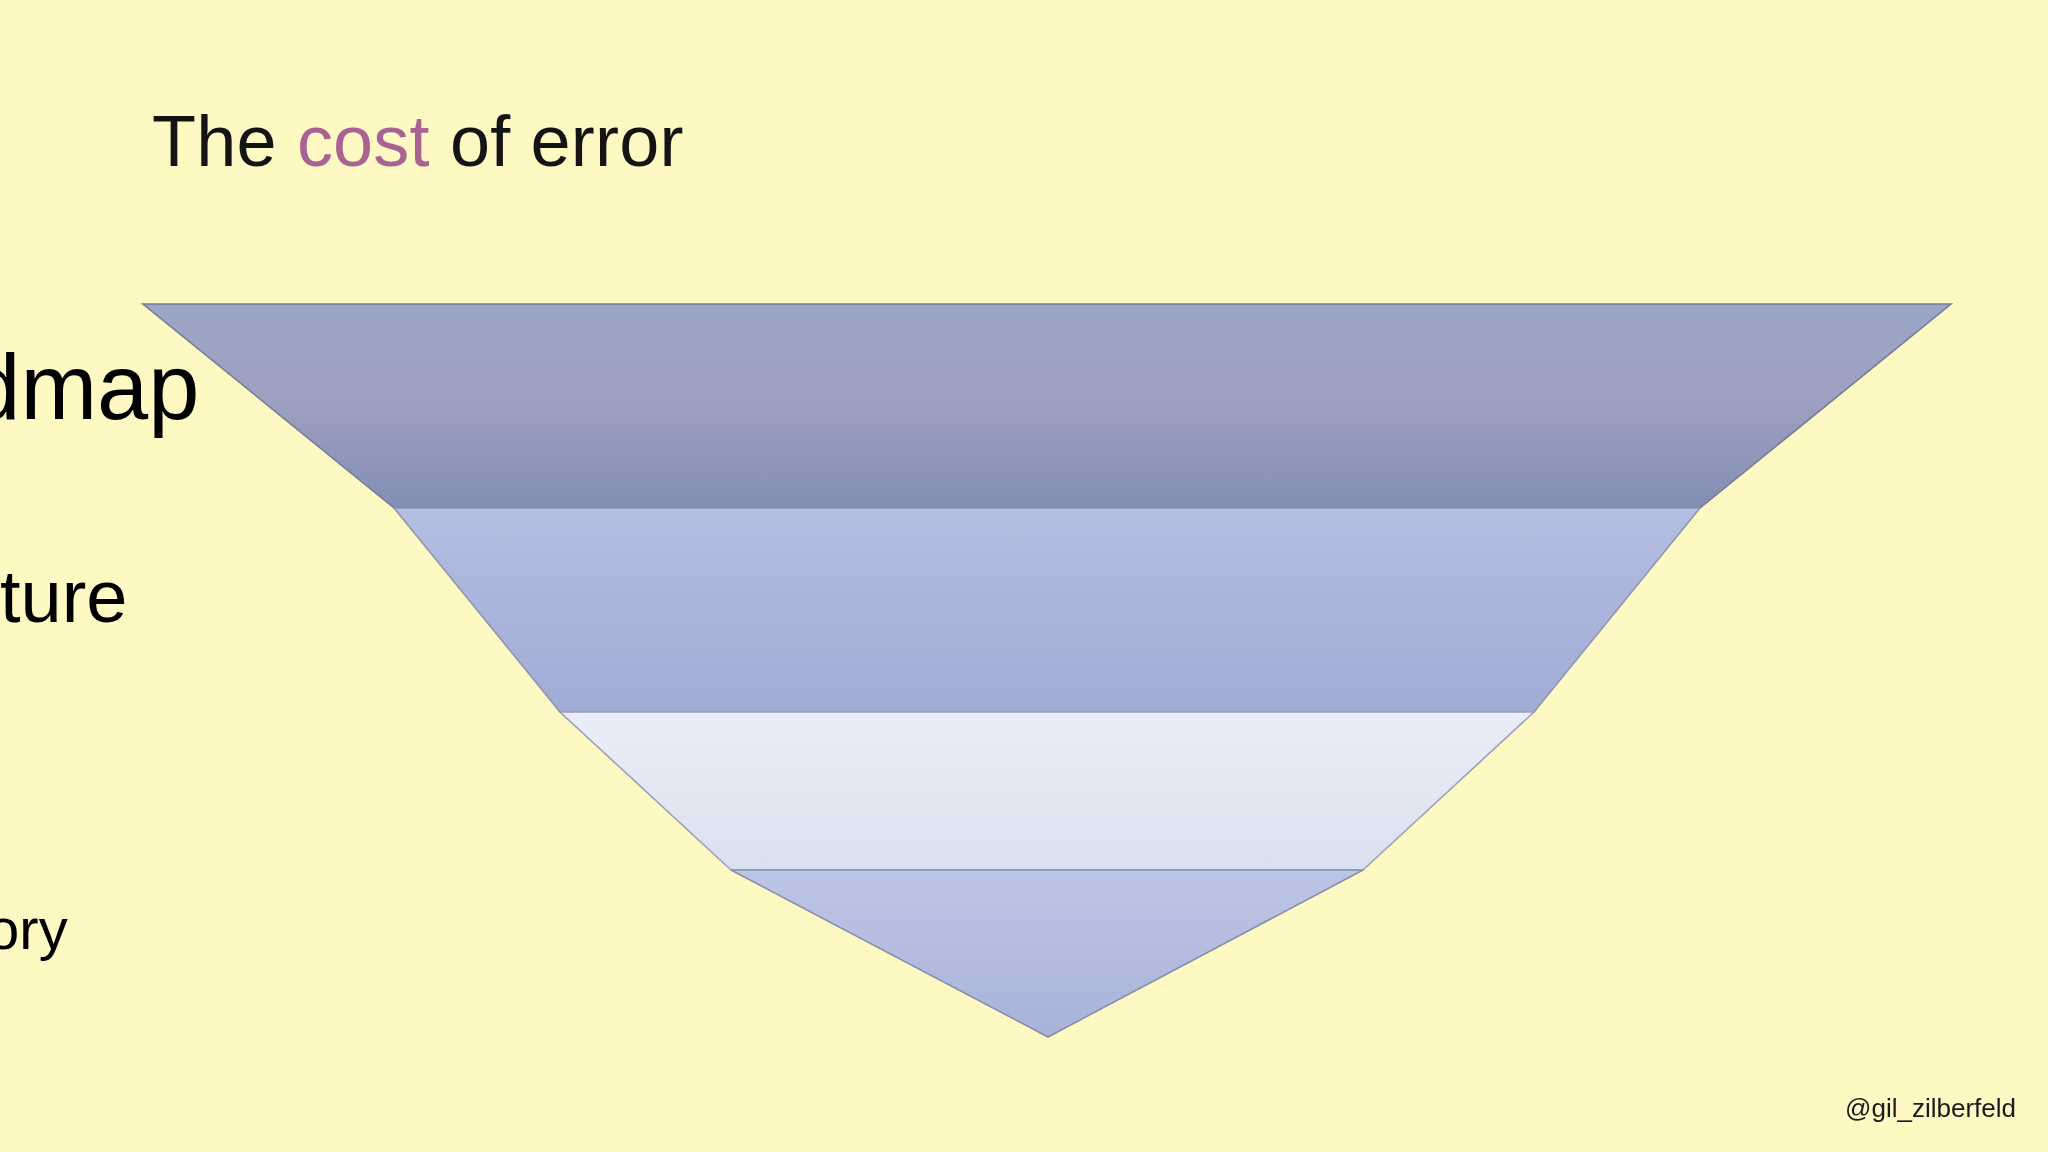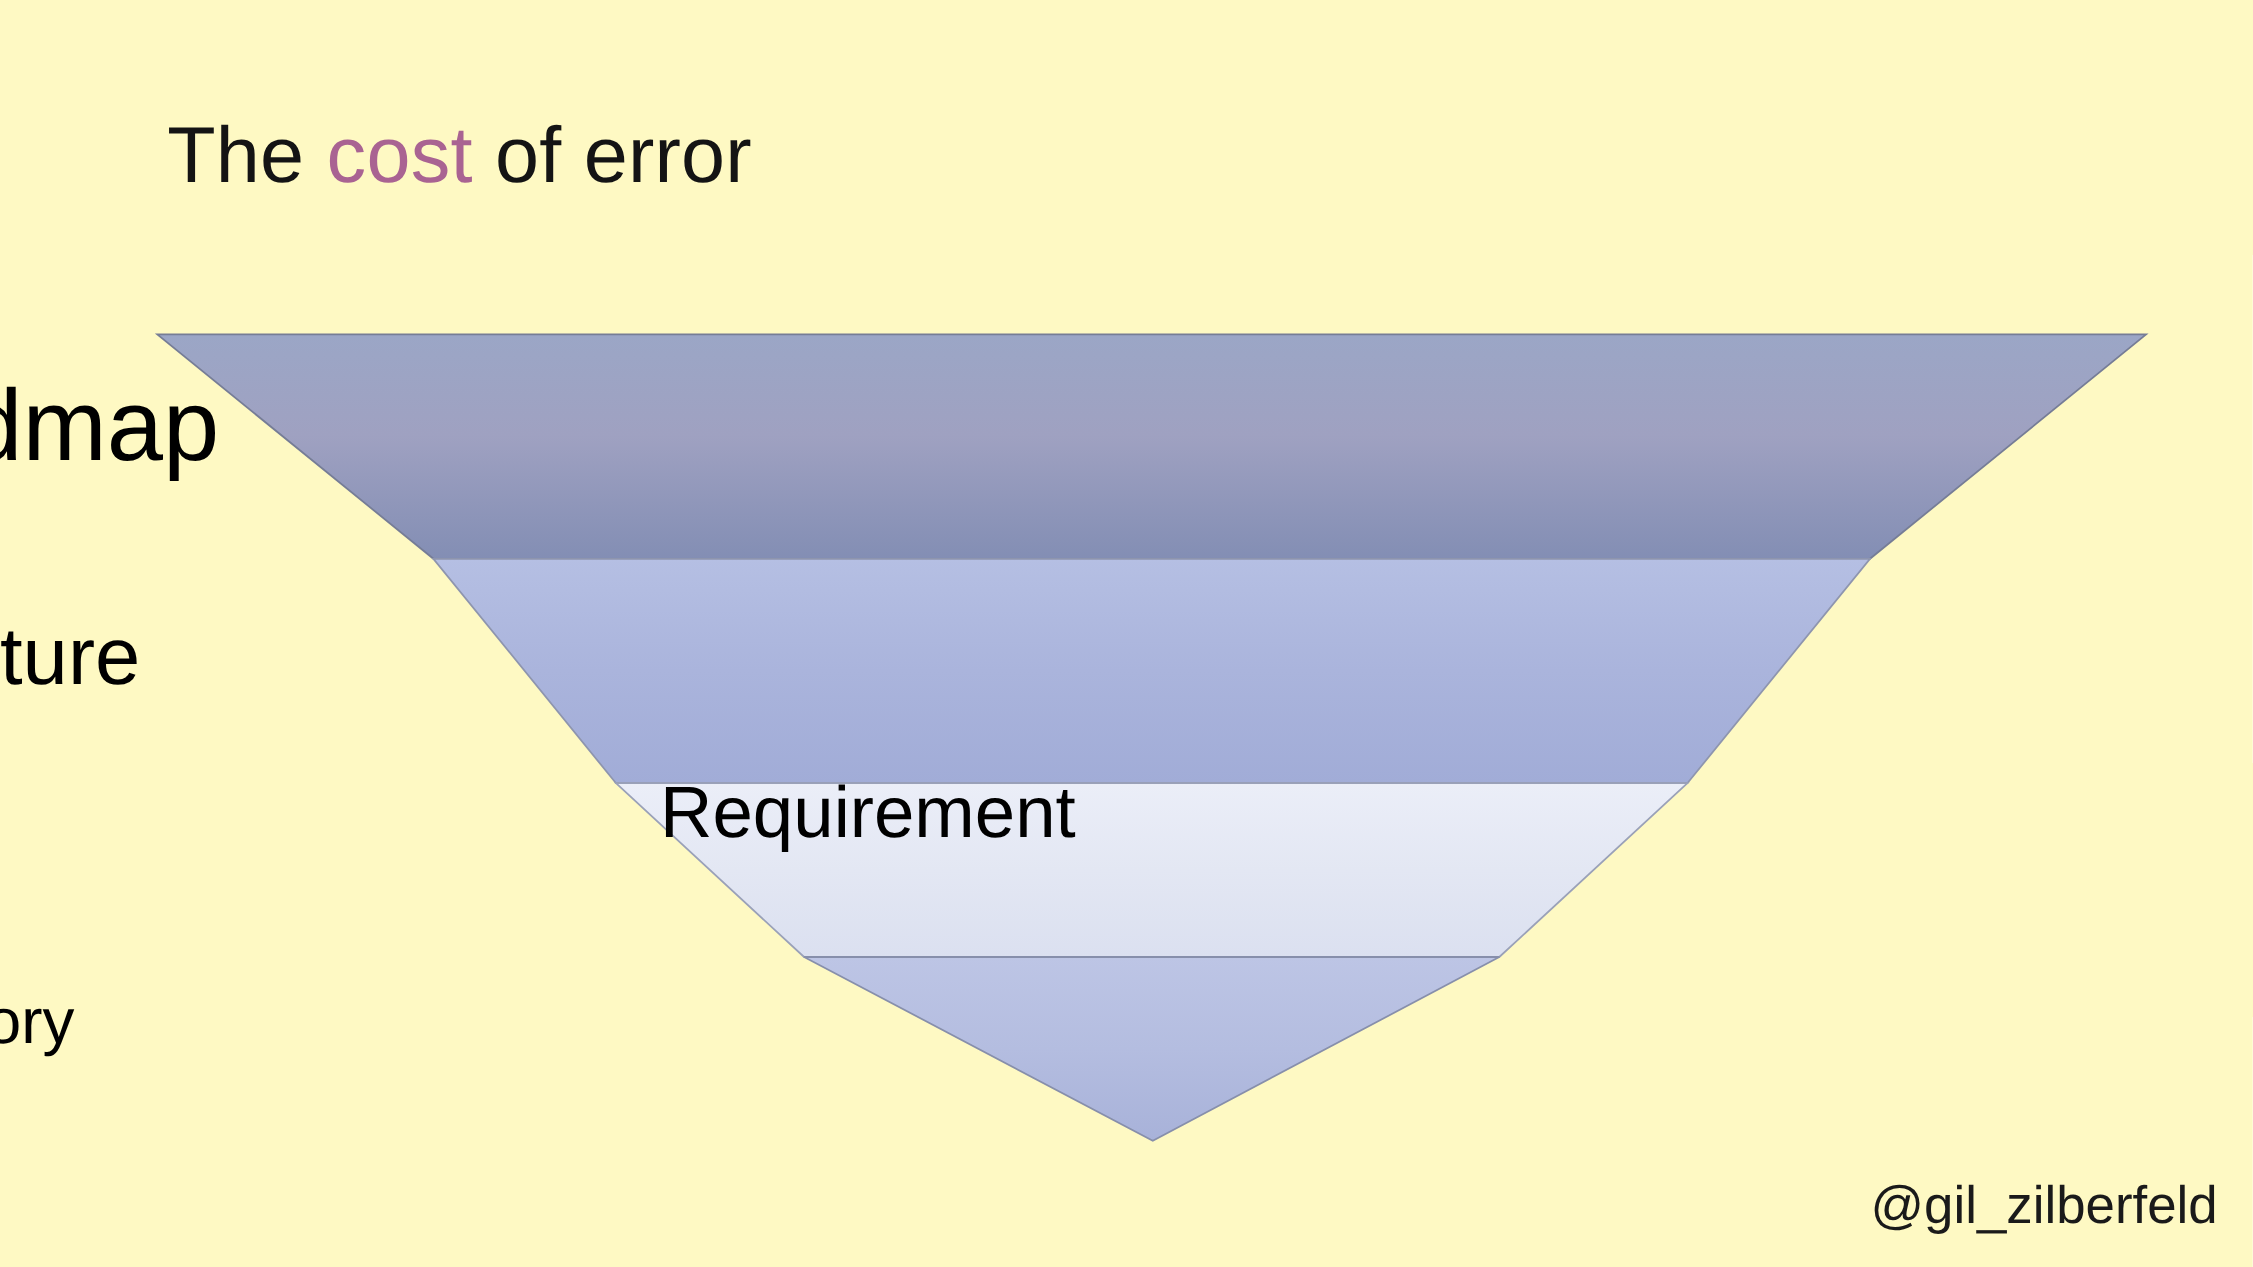--- a/index.html
+++ b/index.html
@@ -101,21 +101,21 @@
     transform: translateX(-50%);
     right: auto;
     text-align: center;
   }
 
   
   #footer-handle {
     position: absolute;
     right: 32px;
     bottom: 28px;
-    font-size: 48px;
+    font-size: 26px;
     color: #1a1a1a;
     white-space: nowrap;
     font-weight: 400;
   }
 </style>
 </head>
 <body>
 
 <div id="slide">
 
@@ -155,19 +155,18 @@
       <polygon points="417,408 1391,408 1220,566 588,566" fill="url(#gradBand2)" stroke="#9aa1b8" stroke-width="1.6"></polygon>
 
       <polygon points="588,566 1220,566 905,733" fill="url(#gradBand3)" stroke="#878fab" stroke-width="1.6"></polygon>
     </svg>
   </div>
 
   <div class="band-label centered-on-apex" id="label-roadmap">Roadmap</div>
 
   <div class="band-label centered-on-apex" id="label-feature">Feature</div>
 
-  <div class="band-label centered-on-apex" id="label-requirement">Requirement</div>
 
   <div class="band-label centered-on-apex" id="label-story">Story</div>
 
   <div id="footer-handle">@gil_zilberfeld</div>
 
 </div>
 
 </body></html>

